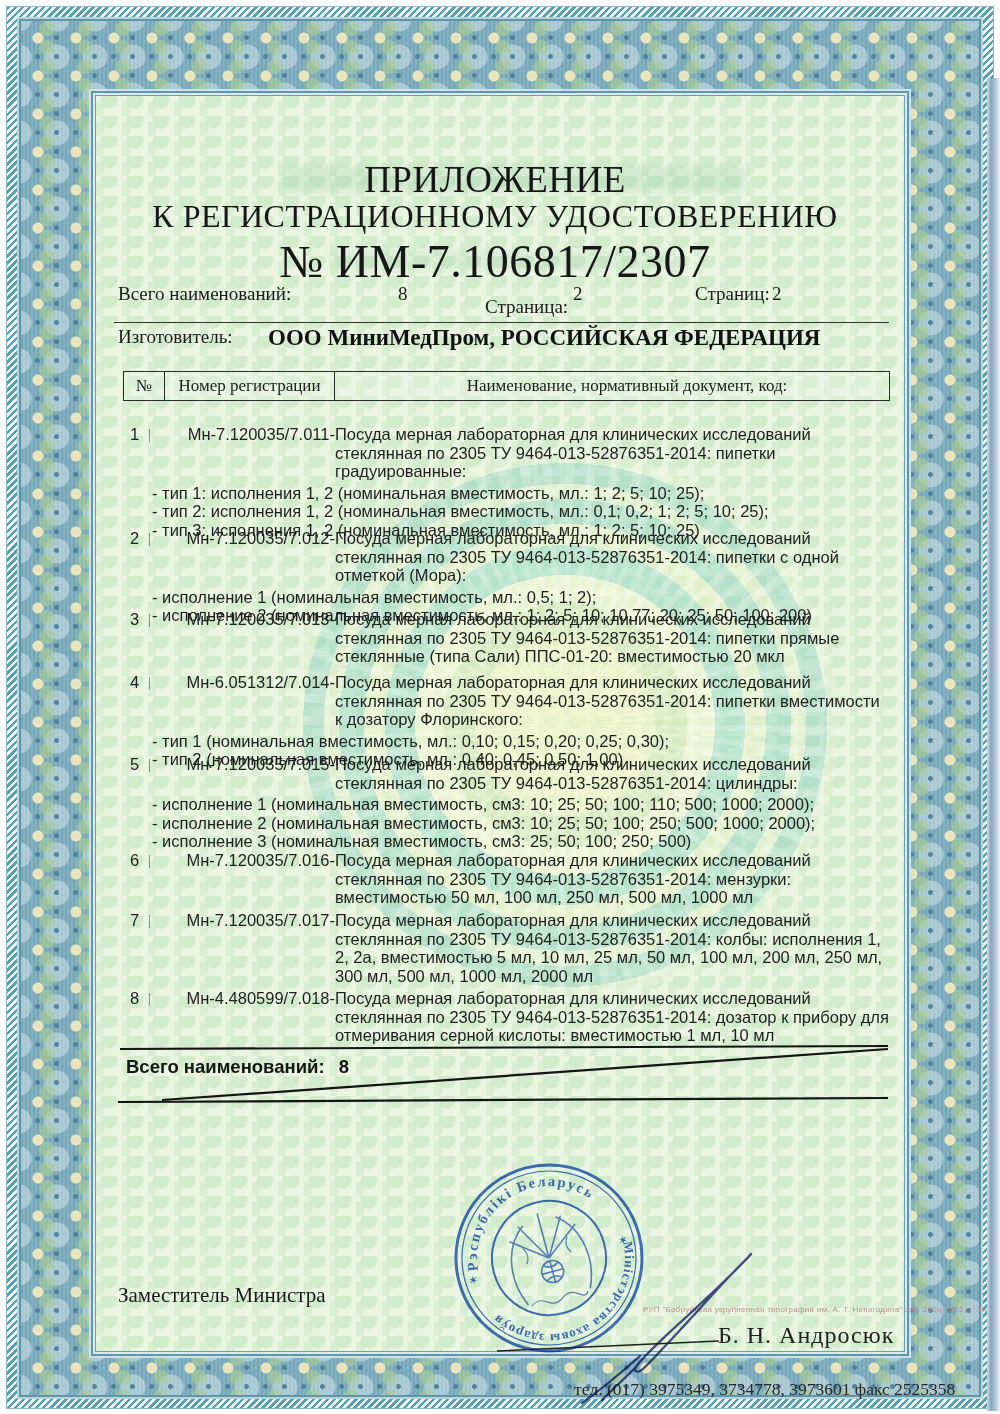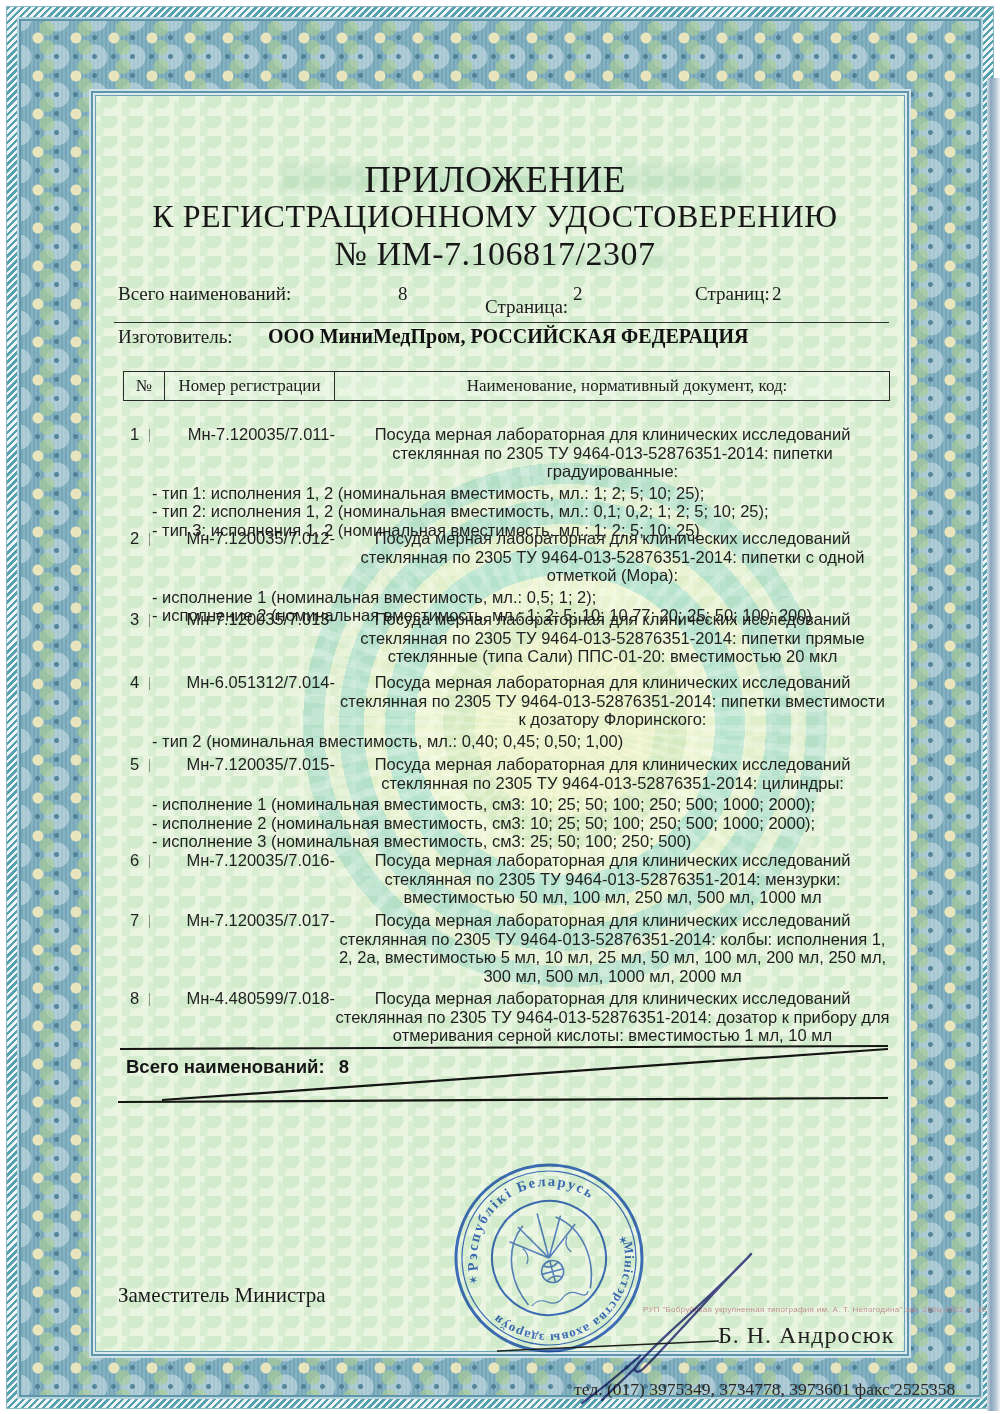--- a/index.html
+++ b/index.html
@@ -46,39 +46,39 @@
   .ghost{position:absolute;background:rgba(130,195,150,.20);filter:blur(3px);border-radius:4px;}
   
   .edge-strip{position:absolute;right:0;top:78px;bottom:3px;width:13px;z-index:30;
     background:linear-gradient(90deg,#cfdbe4,#8aa6bd 30%,#b7c9d6 70%,#eef2f5);}
   
   .content{position:absolute;inset:0;z-index:10;}
   .abs{position:absolute;}
   .title{left:100px;right:110px;text-align:center;letter-spacing:.5px;color:#171717;}
   .t1{top:158px;font-size:37px;}
   .t2{top:198px;font-size:32px;}
-  .t3{top:235px;font-size:34px;}
+  .t3{top:235px;font-size:46px;}
   .meta{font-size:19px;color:#1c1c1c;}
   .rule{left:114px;width:775px;top:322px;height:0;border-top:1.6px solid #333;}
   .man-label{left:118px;top:326px;font-size:19px;}
-  .man-value{left:268px;top:325px;font-size:20px;font-weight:bold;color:#111;}
+  .man-value{left:268px;top:325px;font-size:23px;font-weight:bold;color:#111;}
   .thead{left:123px;top:371px;width:765px;height:28px;border:1.5px solid #2b2b2b;display:flex;
     font-size:17px;background:rgba(240,250,238,.25);}
   .thead .c{display:flex;align-items:center;justify-content:center;height:100%;}
   .c-num{width:40px;}
   .c-reg{width:169px;border-left:1.5px solid #2b2b2b;}
   .c-name{flex:1;border-left:1.5px solid #2b2b2b;padding-left:30px;}
   
   .item{position:absolute;left:120px;width:770px;font-family:"Liberation Sans",sans-serif;
     font-size:16.5px;line-height:18.6px;color:#1f1f1f;}
   .item .num{position:absolute;left:10px;top:0;}
   .item .num::after{content:"";display:inline-block;width:1px;height:13px;background:#555;
     margin-left:10px;vertical-align:-2px;opacity:.6;}
   .item .reg{position:absolute;left:30px;width:185px;text-align:right;top:0;}
-  .item .desc{margin-left:215px;text-align:center;margin-bottom:3px;}
+  .item .desc{margin-left:215px;margin-bottom:3px;}
   .item .sub{margin-left:32px;}
   .total-footer{left:126px;top:1056px;font-family:"Liberation Sans",sans-serif;
     font-size:18.5px;font-weight:bold;color:#151515;}
   .total-footer .v{margin-left:14px;}
   .deputy{left:118px;top:1283px;font-size:21px;color:#1a1a1a;}
   .sig-name{left:718px;top:1322px;font-size:24px;letter-spacing:1px;color:#222;z-index:15;}
   .smallprint{left:643px;top:1305px;font-size:8px;color:#c09090;letter-spacing:.3px;z-index:15;
     font-family:"Liberation Sans",sans-serif;}
   .footer-tel{left:574px;top:1379px;font-size:17.5px;color:#2b2823;z-index:25;}
   svg.overlay{position:absolute;inset:0;z-index:12;pointer-events:none;mix-blend-mode:multiply;}
@@ -138,28 +138,29 @@
     <div class="item" style="top:610px;">
       <div class="num">3</div>
       <div class="reg">Мн-7.120035/7.013-</div>
       <div class="desc">Посуда мерная лабораторная для клинических исследований стеклянная по 2305 ТУ 9464-013-52876351-2014: пипетки прямые стеклянные (типа Сали) ППС-01-20: вместимостью 20 мкл</div>
     </div>
 
     <div class="item" style="top:673px;">
       <div class="num">4</div>
       <div class="reg">Мн-6.051312/7.014-</div>
       <div class="desc">Посуда мерная лабораторная для клинических исследований стеклянная по 2305 ТУ 9464-013-52876351-2014: пипетки вместимости к дозатору Флоринского:</div>
+      <div class="sub">- тип 1 (номинальная вместимость, мл.: 0,10; 0,15; 0,20; 0,25; 0,30);</div>
       <div class="sub">- тип 2 (номинальная вместимость, мл.: 0,40; 0,45; 0,50; 1,00)</div>
     </div>
 
     <div class="item" style="top:755px;">
       <div class="num">5</div>
       <div class="reg">Мн-7.120035/7.015-</div>
       <div class="desc">Посуда мерная лабораторная для клинических исследований стеклянная по 2305 ТУ 9464-013-52876351-2014: цилиндры:</div>
-      <div class="sub">- исполнение 1 (номинальная вместимость, см3: 10; 25; 50; 100; 250; 500; 1000; 2000);</div>
+      <div class="sub">- исполнение 1 (номинальная вместимость, см3: 10; 25; 50; 100; 110; 500; 1000; 2000);</div>
       <div class="sub">- исполнение 2 (номинальная вместимость, см3: 10; 25; 50; 100; 250; 500; 1000; 2000);</div>
       <div class="sub">- исполнение 3 (номинальная вместимость, см3: 25; 50; 100; 250; 500)</div>
     </div>
 
     <div class="item" style="top:851px;">
       <div class="num">6</div>
       <div class="reg">Мн-7.120035/7.016-</div>
       <div class="desc">Посуда мерная лабораторная для клинических исследований стеклянная по 2305 ТУ 9464-013-52876351-2014: мензурки: вместимостью 50 мл, 100 мл, 250 мл, 500 мл, 1000 мл</div>
     </div>
 

